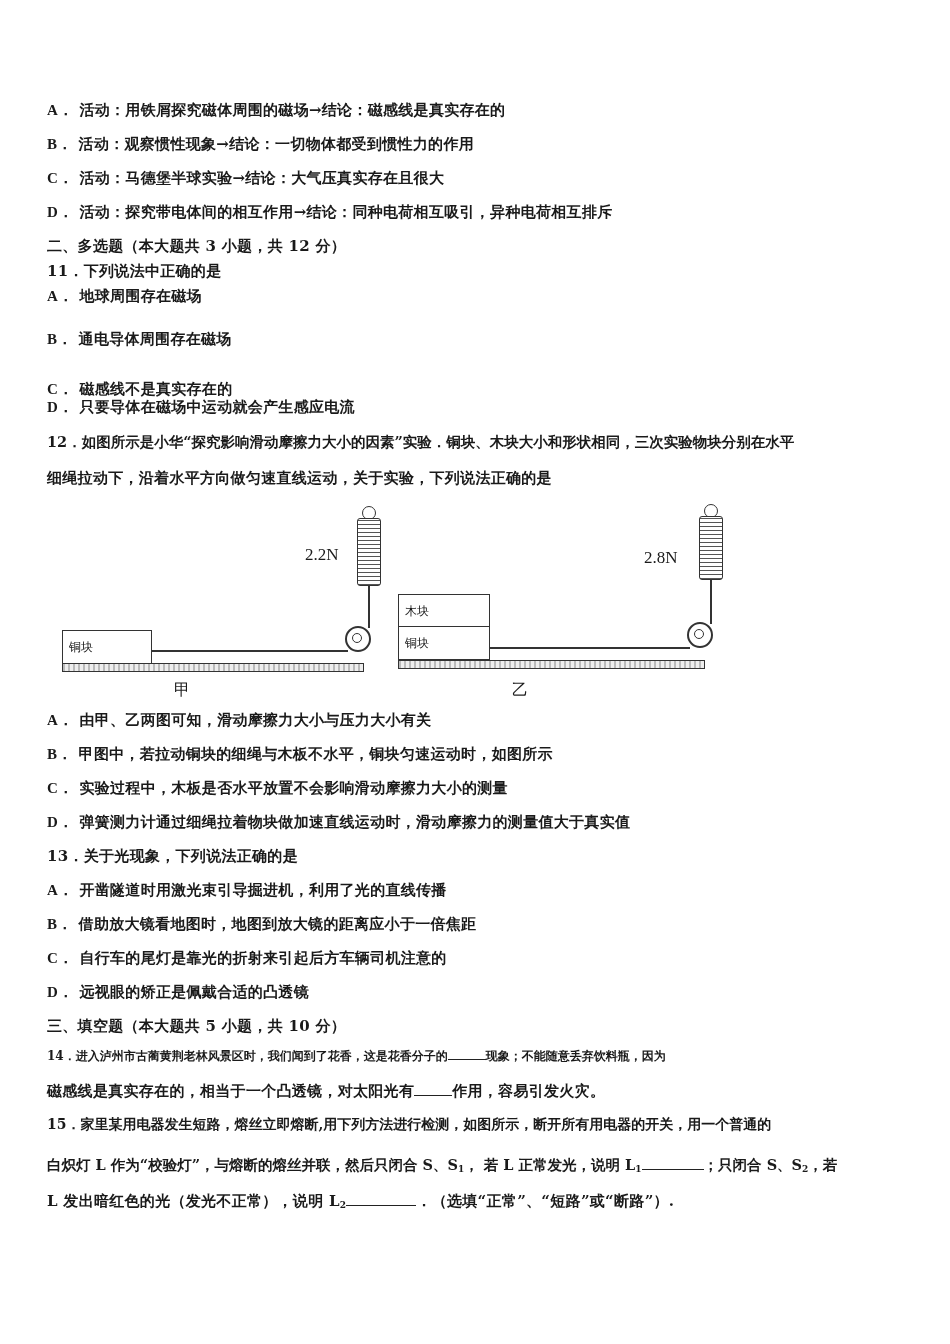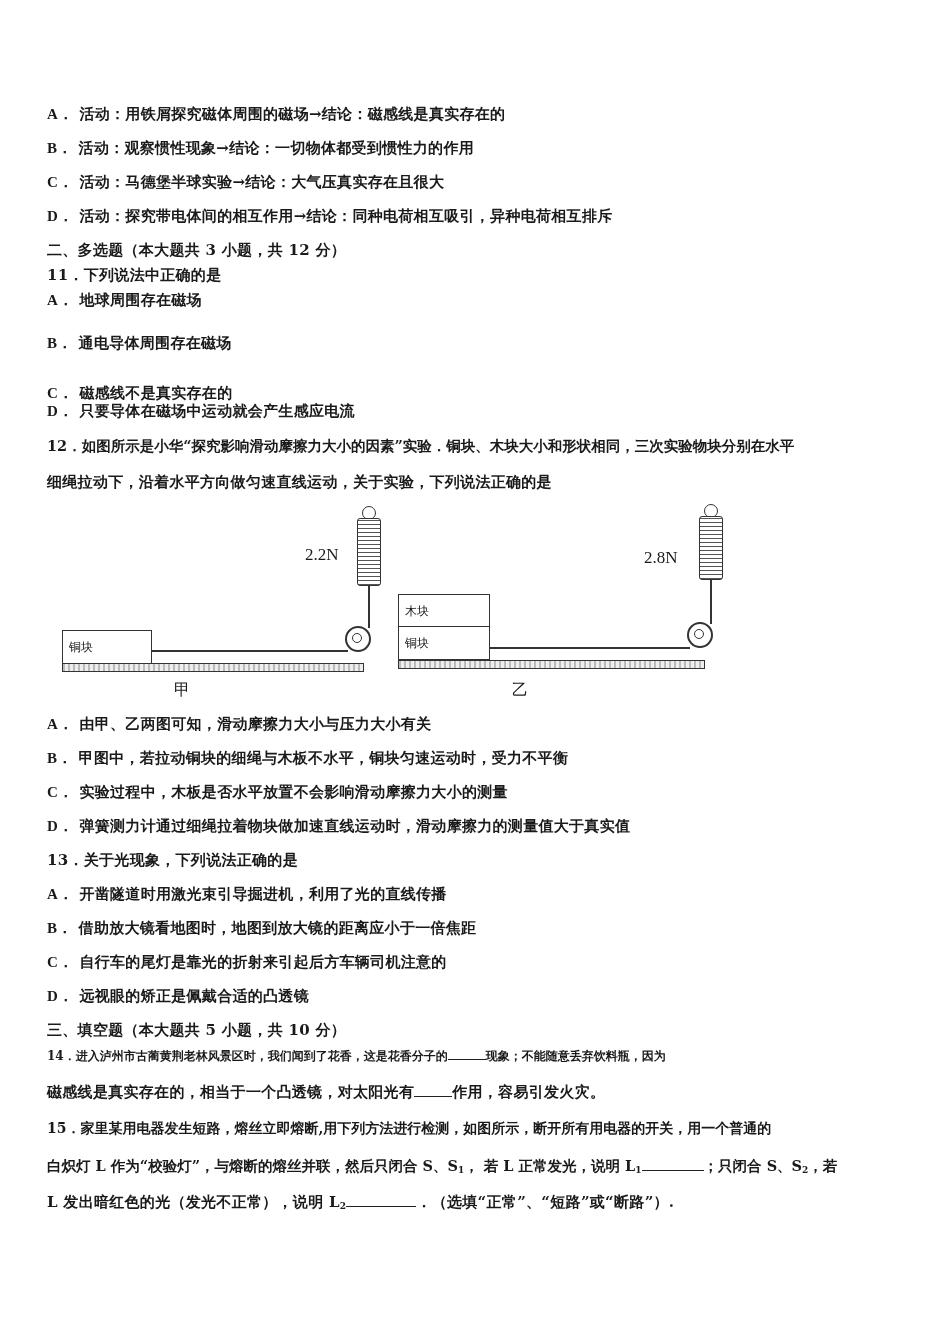--- a/index.html
+++ b/index.html
@@ -1,18 +1,18 @@
 <!DOCTYPE html>
 <html><head>
 <meta charset="utf-8">
 <style>
   html, body { margin: 0; padding: 0; background: #ffffff; }
   body { width: 950px; height: 1344px; position: relative; overflow: hidden;
          font-family: "DejaVu Serif", "Liberation Serif", serif; color: #1a1a1a; }
-  .line { position: absolute; left: 47px; font-size: 15px; line-height: 24px; white-space: nowrap; font-weight: bold; letter-spacing: 0.3px; }
+  .line { position: absolute; left: 47px; font-size: 15px; line-height: 16px; white-space: nowrap; font-weight: bold; letter-spacing: 0.3px; }
   .line.plain { font-weight: bold; }
   .lbl { font-family: "Liberation Serif", serif; font-weight: bold; margin-right: 6px; }
   .blank { display: inline-block; border-bottom: 1px solid #222; height: 15px; vertical-align: baseline; }
   .sub { font-size: 9px; vertical-align: -2px; }
   .figure { position: absolute; }
   .fig-caption { position: absolute; font-size: 16px; }
   .force { position: absolute; font-family: "Liberation Serif", serif; font-size: 17px; }
   .block { position: absolute; border: 1.5px solid #333; background: #fff; font-size: 12px; }
   .block span { position: absolute; left: 6px; }
   .board { position: absolute; height: 7px; border: 1.5px solid #333;
@@ -69,21 +69,21 @@
     </div>
   <div class="block" style="left:398px;top:626px;width:90px;height:32px">
       <span style="top:8px">铜块</span>
     </div>
   <div class="string" style="left:490px;top:647px;width:200px"></div>
   <div class="board" style="left:398px;top:660px;width:305px"></div>
   <div class="fig-caption" style="left:512px;top:680px">乙</div>
 </div>
 
 <div class="line" style="top:712px"><span class="lbl">A．</span><span>由甲、乙两图可知，滑动摩擦力大小与压力大小有关</span></div>
-<div class="line" style="top:746px"><span class="lbl">B．</span><span>甲图中，若拉动铜块的细绳与木板不水平，铜块匀速运动时，受力不平衡</span></div>
+<div class="line" style="top:746px"><span class="lbl">B．</span><span>甲图中，若拉动铜块的细绳与木板不水平，铜块匀速运动时，如图所示</span></div>
 <div class="line" style="top:780px"><span class="lbl">C．</span><span>实验过程中，木板是否水平放置不会影响滑动摩擦力大小的测量</span></div>
 <div class="line" style="top:814px"><span class="lbl">D．</span><span>弹簧测力计通过细绳拉着物块做加速直线运动时，滑动摩擦力的测量值大于真实值</span></div>
 
 <div class="line" style="top:848px">13．关于光现象，下列说法正确的是</div>
 <div class="line" style="top:882px"><span class="lbl">A．</span><span>开凿隧道时用激光束引导掘进机，利用了光的直线传播</span></div>
 <div class="line" style="top:916px"><span class="lbl">B．</span><span>借助放大镜看地图时，地图到放大镜的距离应小于一倍焦距</span></div>
 <div class="line" style="top:950px"><span class="lbl">C．</span><span>自行车的尾灯是靠光的折射来引起后方车辆司机注意的</span></div>
 <div class="line" style="top:984px"><span class="lbl">D．</span><span>远视眼的矫正是佩戴合适的凸透镜</span></div>
 
 <div class="line plain" style="top:1018px">三、填空题（本大题共 5 小题，共 10 分）</div>

